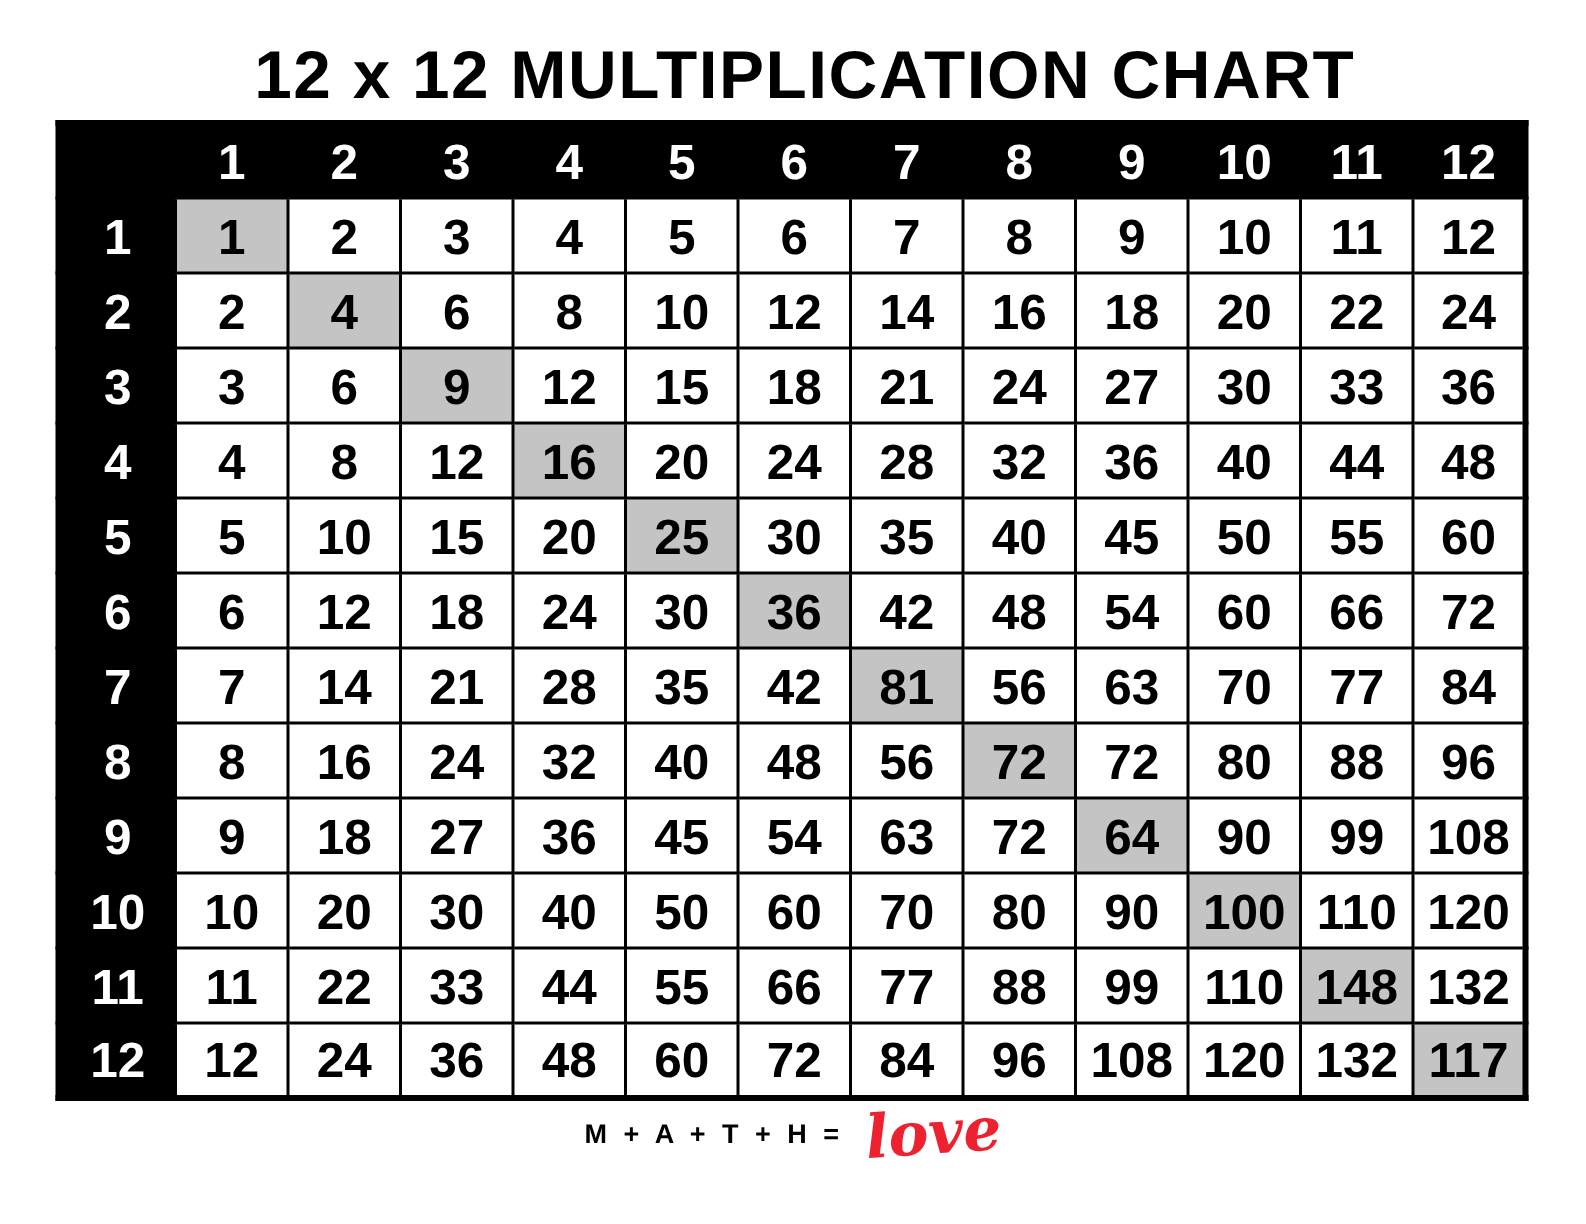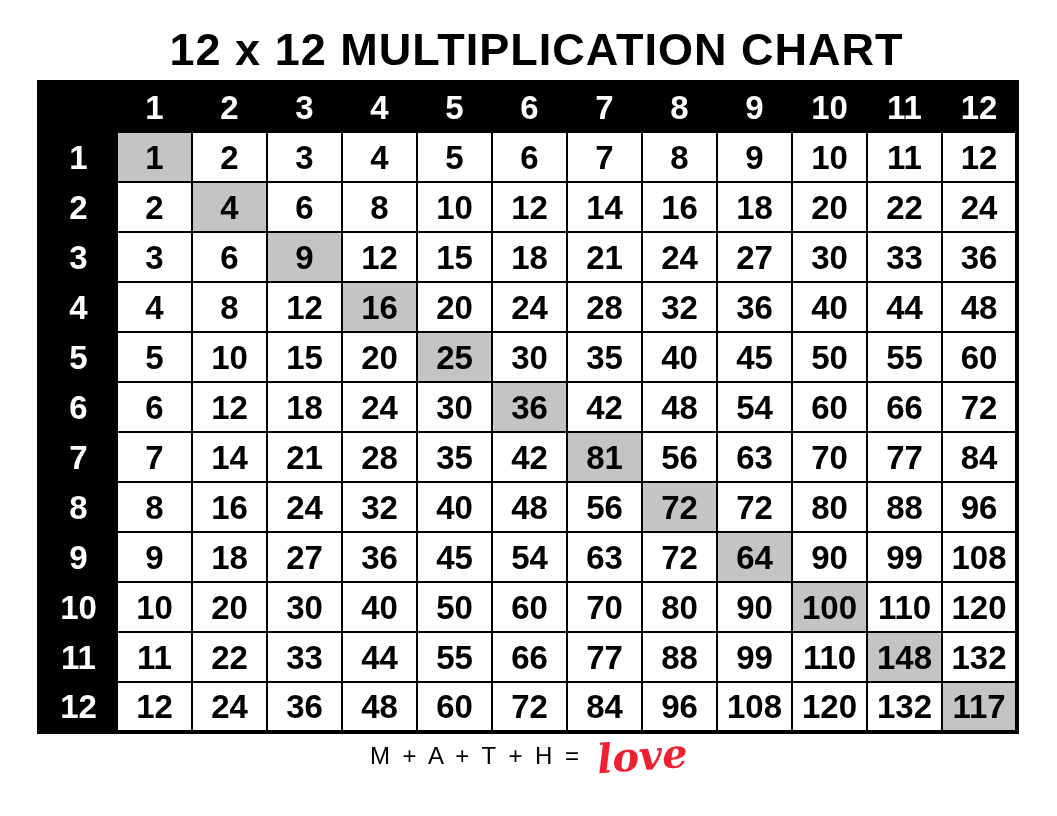--- a/index.html
+++ b/index.html
@@ -76,22 +76,22 @@
   }
   .footer {
     position: absolute;
     top: 736px;
     left: 0;
     width: 100%;
     text-align: center;
     white-space: nowrap;
   }
   .footer .equation {
-    font-size: 24px;
-    font-weight: normal;
+    font-size: 18px;
+    font-weight: bold;
     letter-spacing: 3px;
     vertical-align: middle;
     display: inline-block;
   }
   .footer .love-word {
     font-family: "DejaVu Serif", serif;
     font-style: italic;
     font-weight: bold;
     font-size: 40px;
     color: var(--love-red);

